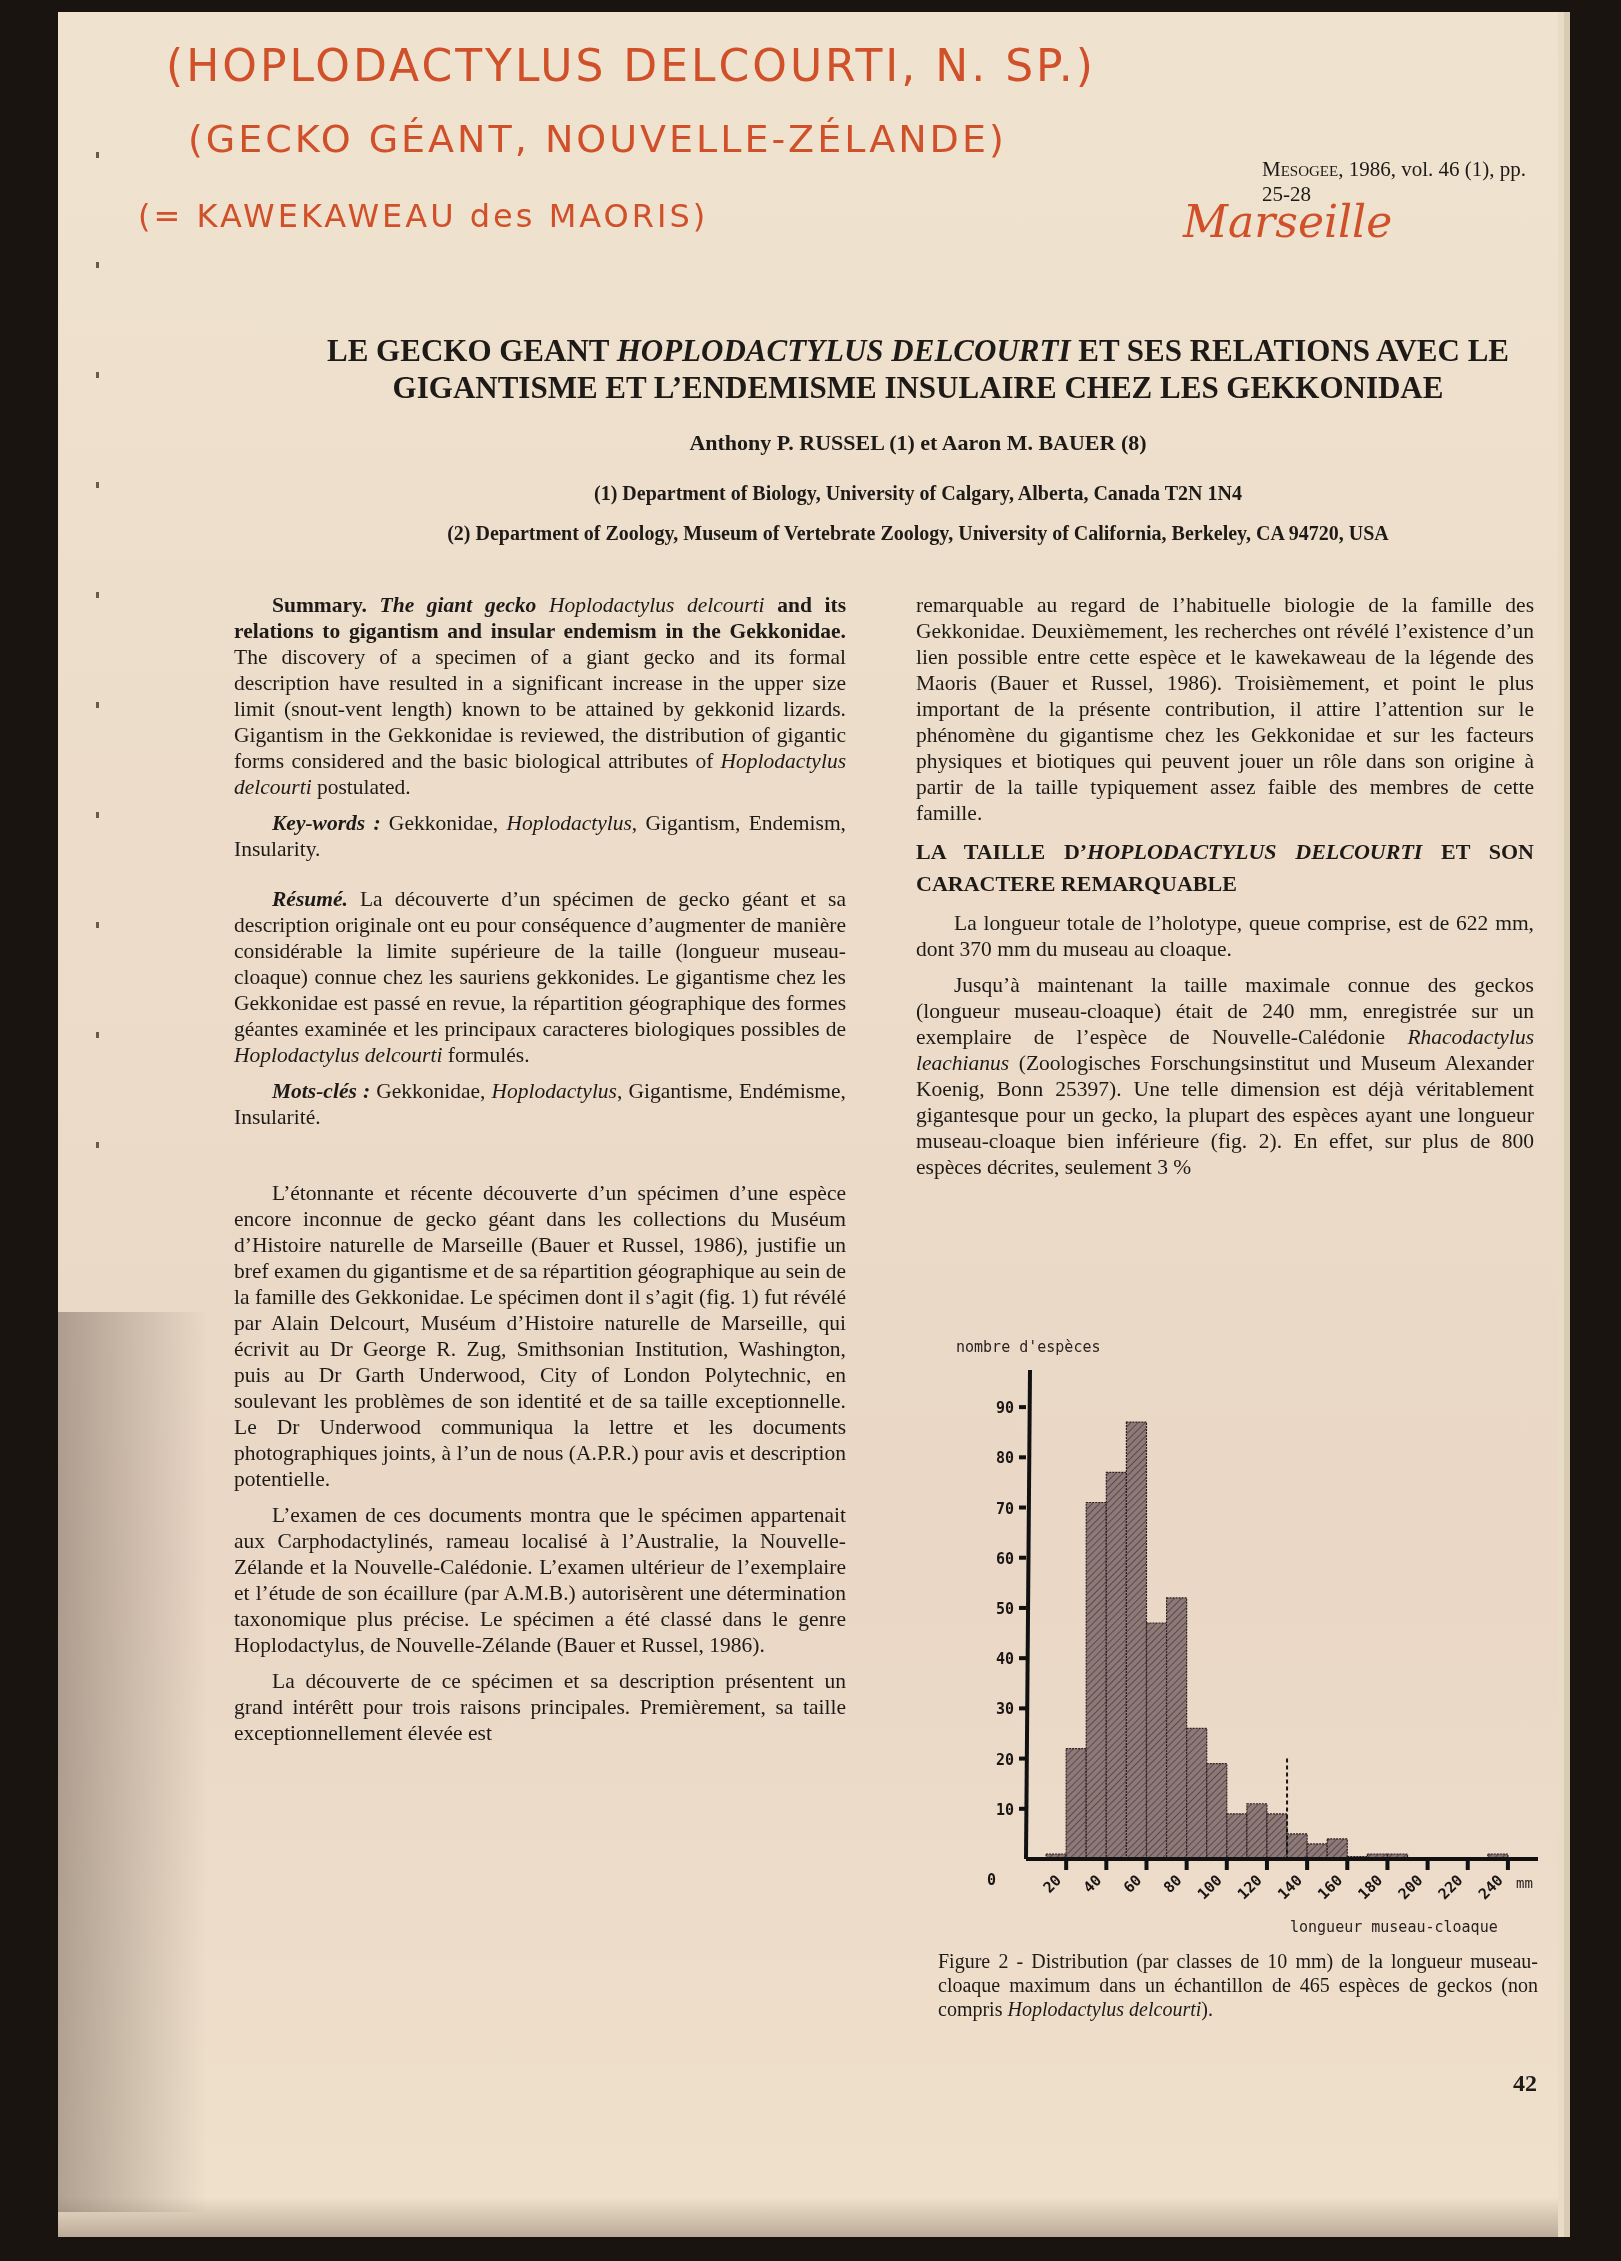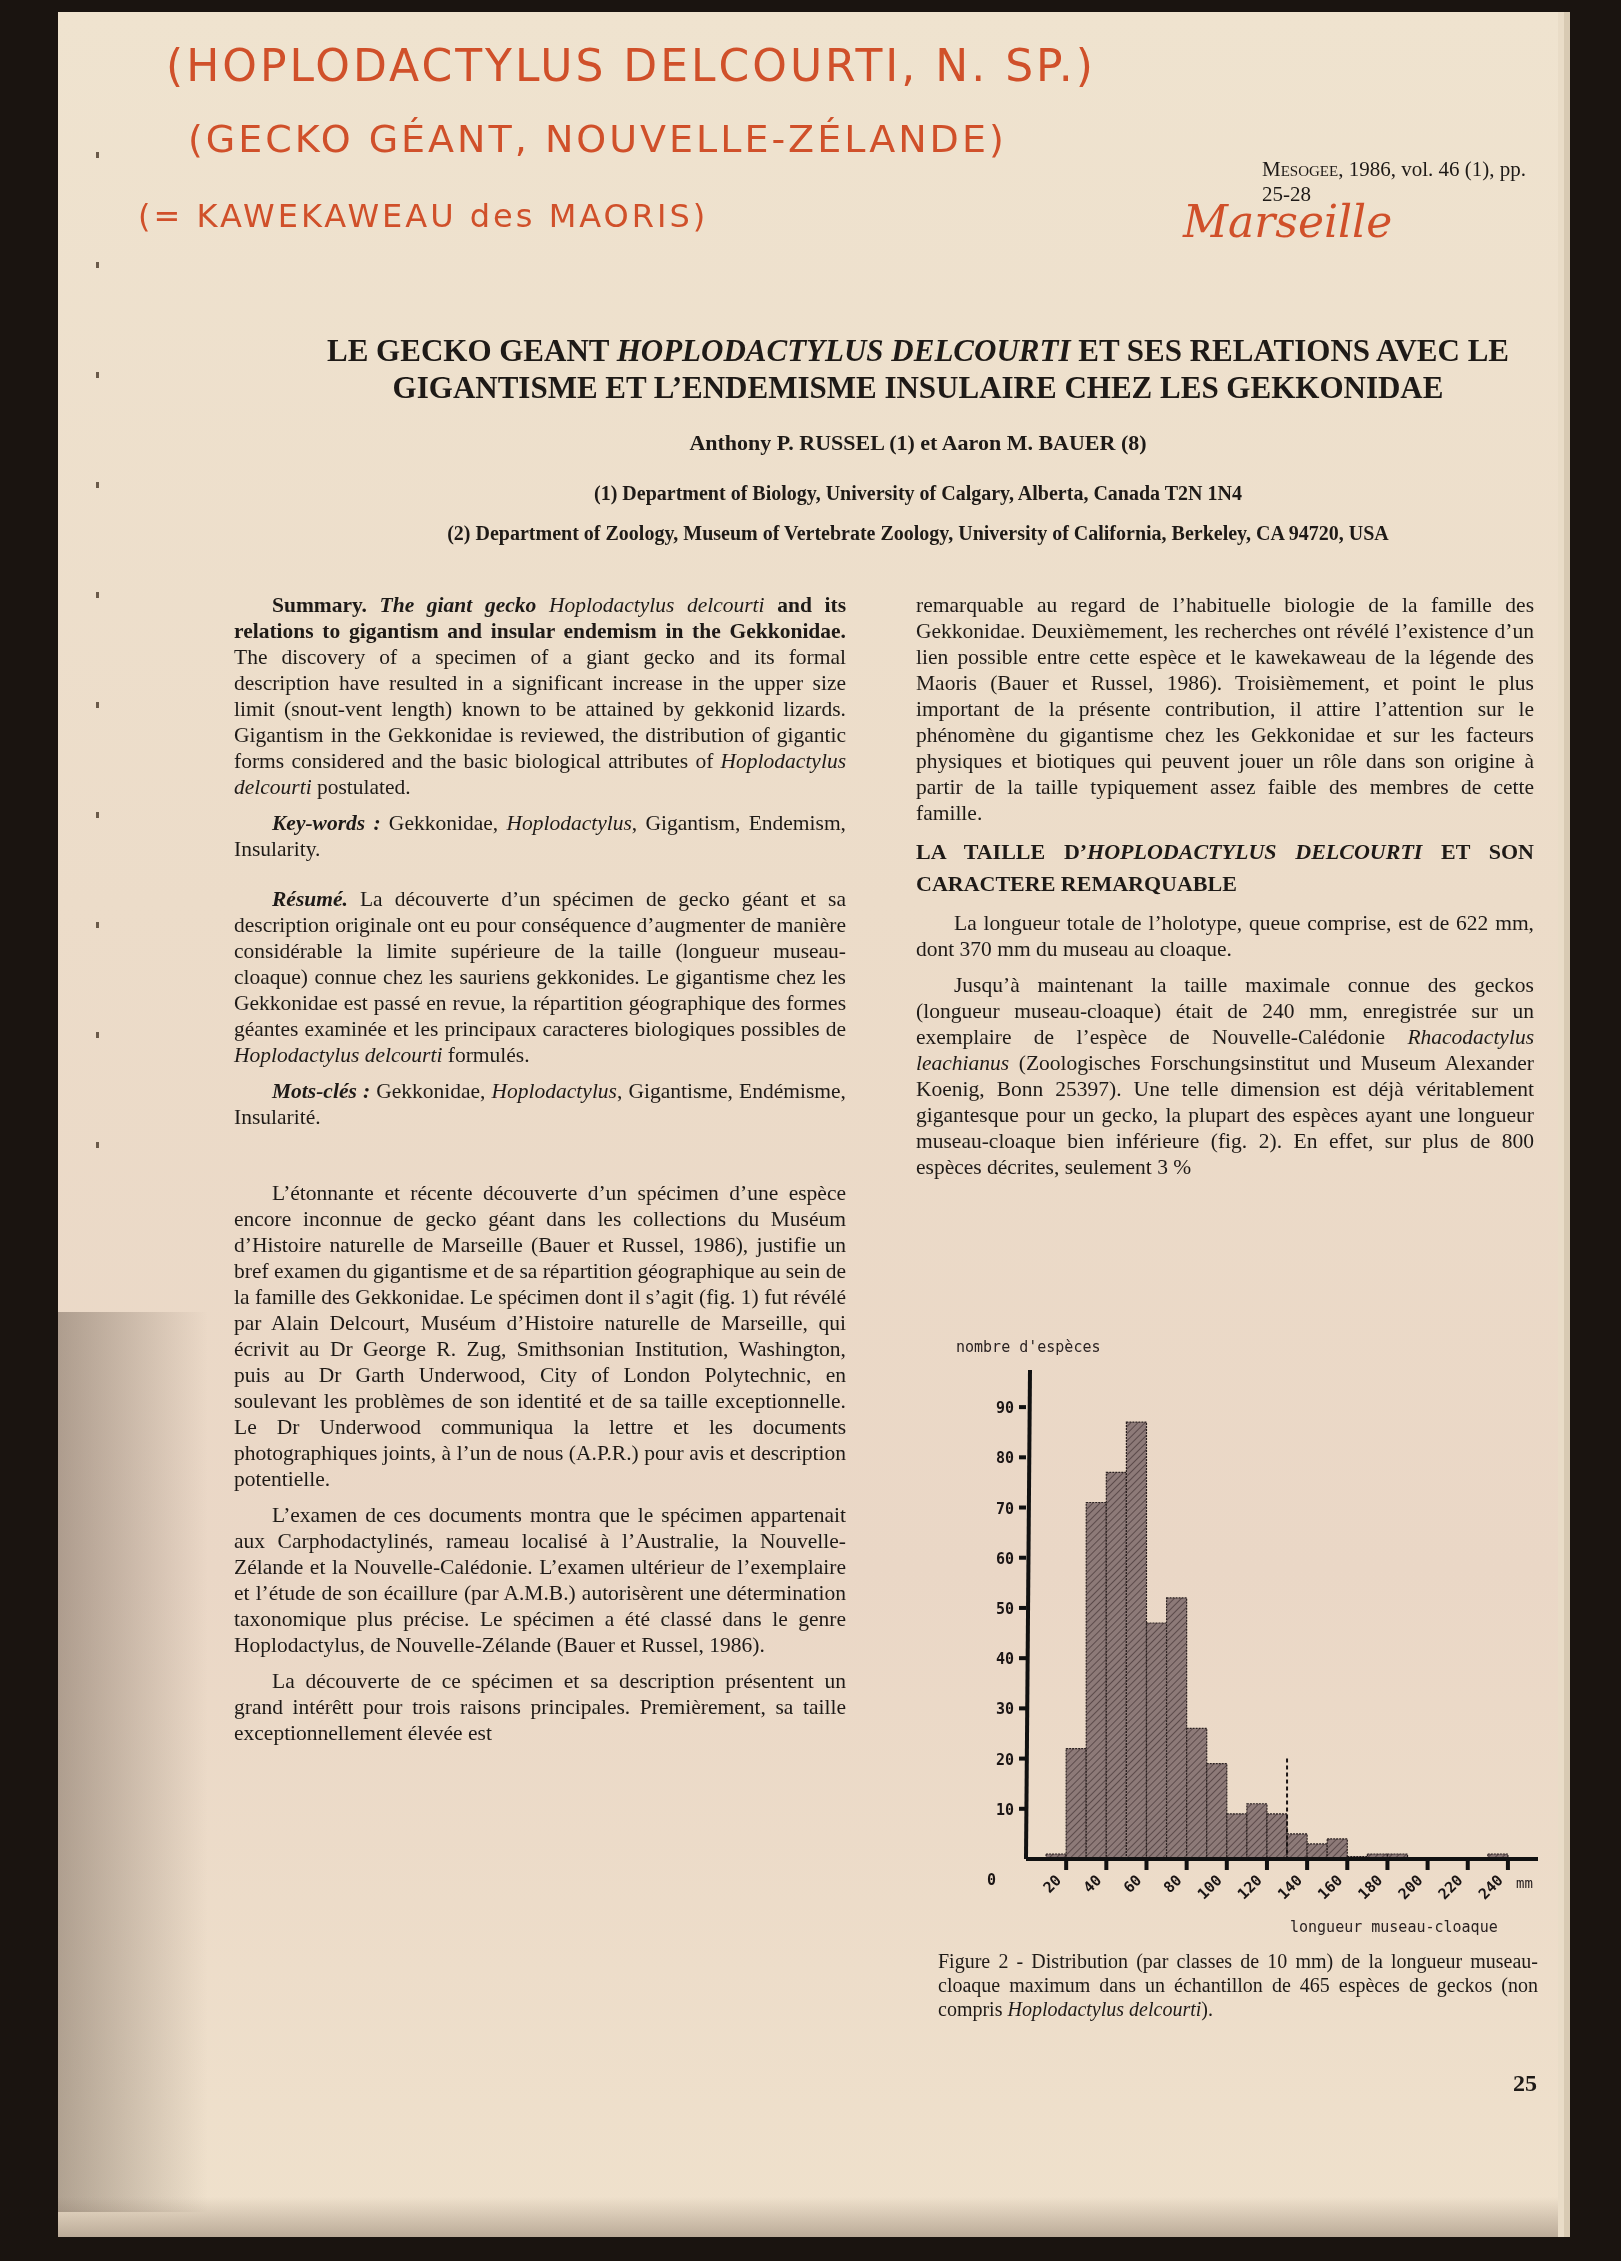--- a/index.html
+++ b/index.html
@@ -170,21 +170,21 @@
         </g>
       <text id="xunit" x="578" y="556" font-size="14" fill="#2a2222">mm</text>
       <text id="xlabel" x="352" y="600" font-size="15" fill="#2a2222">longueur museau-cloaque</text>
     </svg>
   </div>
 
   <div class="caption">
     <span>Figure 2 - Distribution (par classes de 10 mm) de la longueur museau-cloaque maximum dans un échantillon de 465 espèces de geckos (non compris </span><i>Hoplodactylus delcourti</i><span>).</span>
   </div>
 
-  <div class="pagenum">25</div>
+  <div class="pagenum">42</div>
 
   <div class="margin-dot" style="left:38px; top:140px;"></div>
   <div class="margin-dot" style="left:38px; top:250px;"></div>
   <div class="margin-dot" style="left:38px; top:360px;"></div>
   <div class="margin-dot" style="left:38px; top:470px;"></div>
   <div class="margin-dot" style="left:38px; top:580px;"></div>
   <div class="margin-dot" style="left:38px; top:690px;"></div>
   <div class="margin-dot" style="left:38px; top:800px;"></div>
   <div class="margin-dot" style="left:38px; top:910px;"></div>
   <div class="margin-dot" style="left:38px; top:1020px;"></div>

